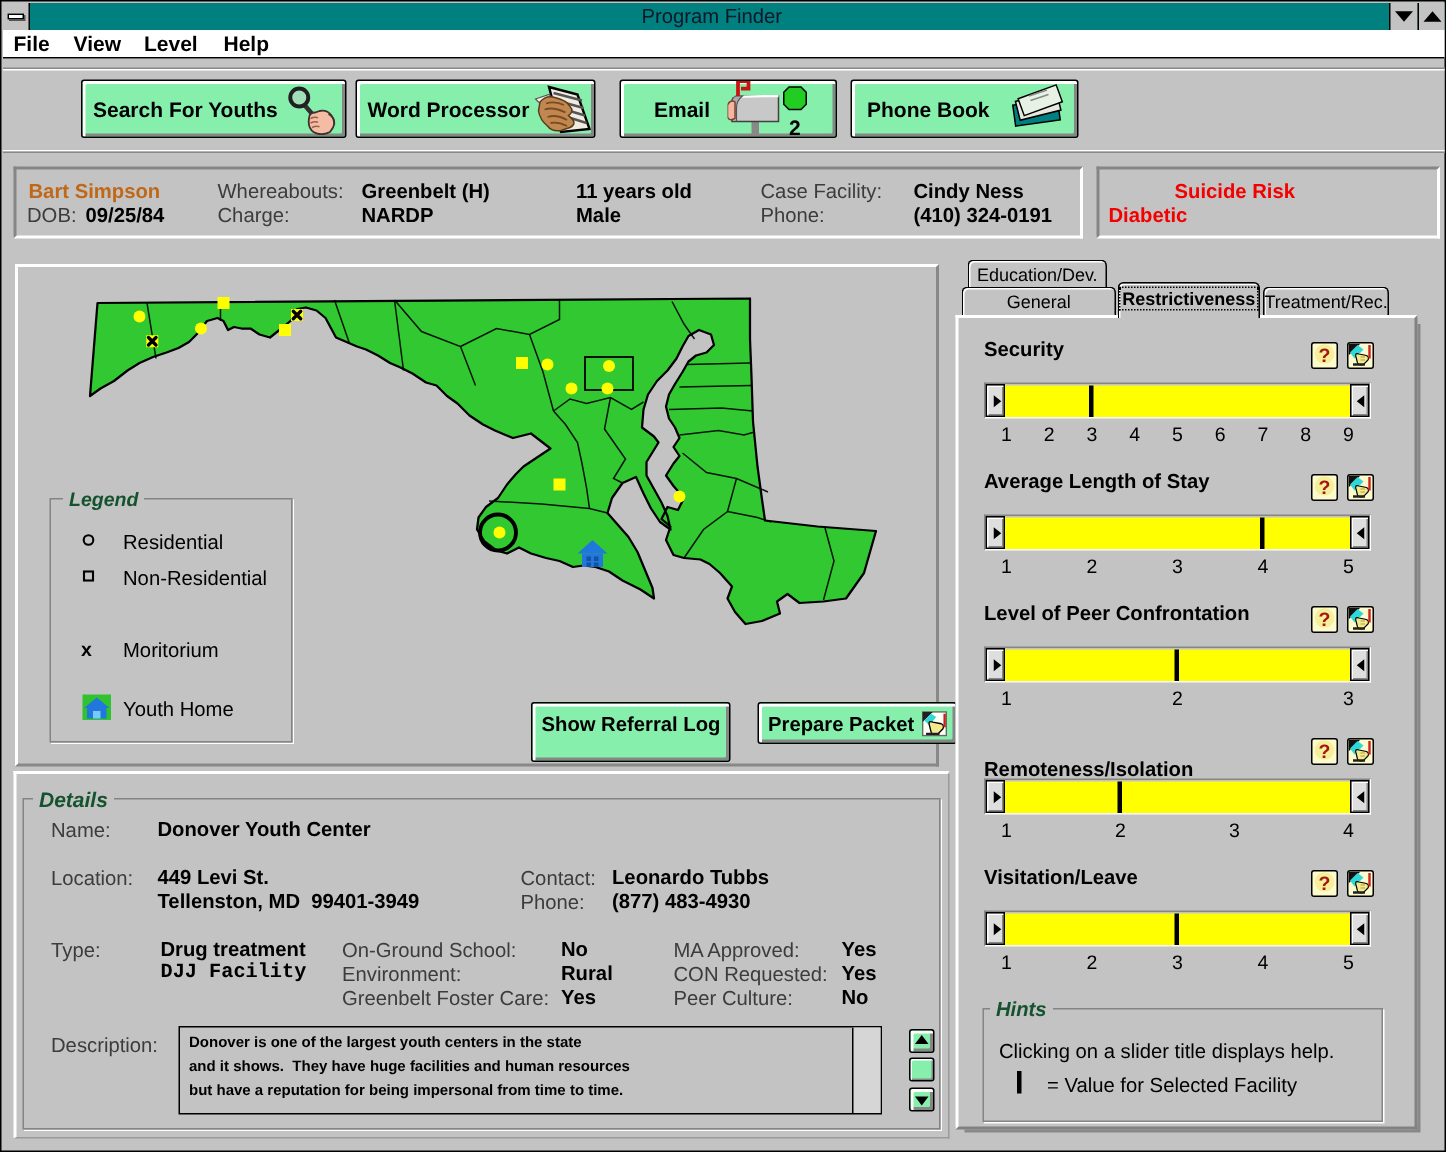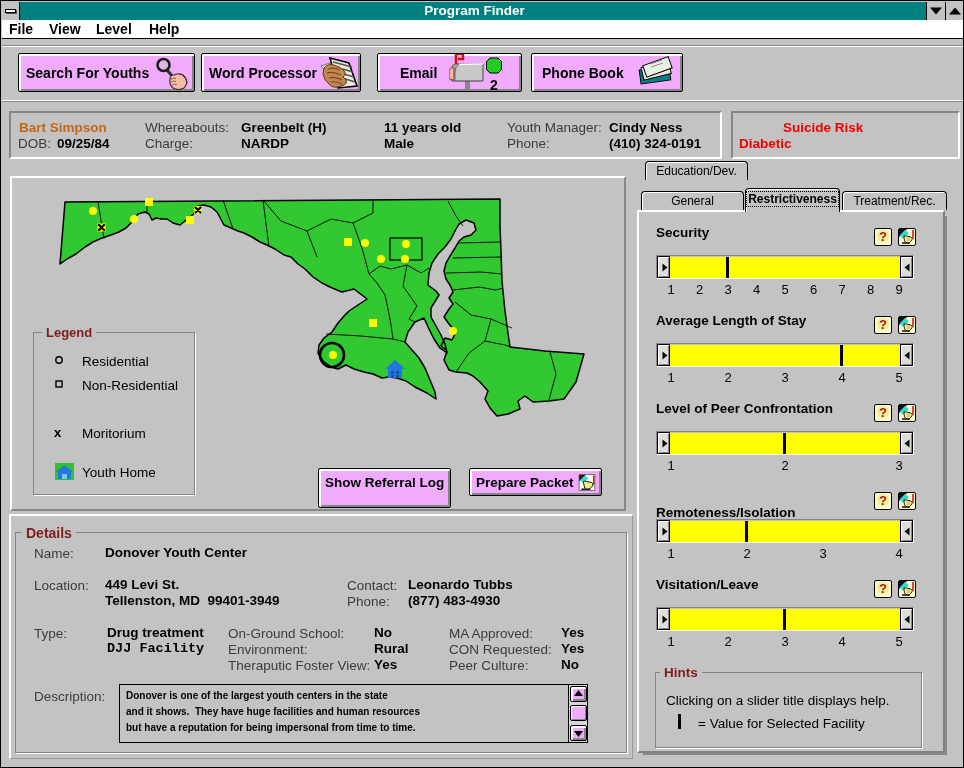--- a/index.html
+++ b/index.html
@@ -2,26 +2,26 @@
 <html><head>
 <meta charset="utf-8">
 <style>
 * { margin:0; padding:0; box-sizing:border-box; }
 html,body { width:964px; height:768px; overflow:hidden; }
 body { font-family:"Liberation Sans", sans-serif; background:#c3c3c3; position:relative; border:1px solid #000; }
 .abs { position:absolute; }
 .b { font-weight:bold; }
 .raised { border-top:2px solid #fff; border-left:2px solid #fff; border-right:2px solid #888; border-bottom:2px solid #888; }
 .sunken { border-top:2px solid #868686; border-left:2px solid #868686; border-right:2px solid #fff; border-bottom:2px solid #fff; }
-.btn { white-space:nowrap; background:#f0abfc; border:1px solid #000; border-radius:2px; box-shadow: inset 2px 2px 0 #fff, inset -2px -2px 0 #868686; }
+.btn { white-space:nowrap; background:#86efac; border:1px solid #000; border-radius:2px; box-shadow: inset 2px 2px 0 #fff, inset -2px -2px 0 #868686; margin-left: 36px; }
 .gbox { border:1px solid #848484; box-shadow:1px 1px 0 #fff; }
-.glabel { position:absolute; top:-8px; left:8px; background:#c3c3c3; padding:0 4px; font-weight:bold; font-size:14px; color:#7f1d1d; }
+.glabel { position:absolute; top:-8px; left:8px; background:#c3c3c3; padding:0 4px; font-weight:bold; font-size:14px; color:#14532d;font-style:italic; }
 
 #titlebar { left:1px; top:1px; width:962px; height:18px; background:#00807f; }
-#title-text { position:absolute; left:20px; width:905px; text-align:center; color:#ffffff; font-weight:bold; font-size:13.5px; line-height:18px; }
+#title-text { position:absolute; left:20px; width:905px; text-align:center; color:#0f172a; font-weight:normal; font-size:13.5px; line-height:18px; }
 #ctrlbox { left:1px; top:1px; width:18px; height:18px; background:#c3c3c3; border-right:1px solid #000; }
 #ctrlbox .bar { position:absolute; left:3px; top:7px; width:11px; height:4px; background:#fff; border:1px solid #000; box-shadow:1px 1px 0 #555; }
 .tbtn { top:1px; width:19px; height:18px; background:#c3c3c3; border-left:1px solid #000; }
 .tbtn .tri { position:absolute; left:50%; top:50%; transform:translate(-50%,-50%); width:0; height:0; }
 
 #menubar { left:1px; top:19px; width:962px; height:19px; background:#fff; border-bottom:1px solid #000; font-weight:bold; font-size:14px; }
 #menubar span { position:absolute; top:1px; }
 
 #toolbar { left:1px; top:44px; width:962px; height:57px; background:#c3c3c3; border-top:1px solid #888; border-bottom:1px solid #888; box-shadow: inset 0 1px 0 #fff, inset 0 -1px 0 #fff; }
 .toolbtn { position:absolute; top:52px; height:39px; font-weight:bold; font-size:14px; color:#000; }
@@ -110,21 +110,21 @@
 <div class="abs infopanel sunken" style="left:730px;top:110px;width:229px;height:48px;"></div>
 <span class="iv" style="left:18px;top:119px;color:#c06818;">Bart Simpson</span>
 <span class="il" style="left:17px;top:135px;">DOB:</span>
 <span class="iv" style="left:56px;top:135px;">09/25/84</span>
 <span class="il" style="left:144px;top:119px;">Whereabouts:</span>
 <span class="il" style="left:144px;top:135px;">Charge:</span>
 <span class="iv" style="left:240px;top:119px;">Greenbelt (H)</span>
 <span class="iv" style="left:240px;top:135px;">NARDP</span>
 <span class="iv" style="left:383px;top:119px;">11 years old</span>
 <span class="iv" style="left:383px;top:135px;">Male</span>
-<span class="il" style="left:506px;top:119px;">Youth Manager:</span>
+<span class="il" style="left:506px;top:119px;">Case Facility:</span>
 <span class="il" style="left:506px;top:135px;">Phone:</span>
 <span class="iv" style="left:608px;top:119px;">Cindy Ness</span>
 <span class="iv" style="left:608px;top:135px;">(410) 324-0191</span>
 <span class="iv" style="left:738px;top:119px;color:#f40000;margin-left:44px;">Suicide Risk</span>
 <span class="iv" style="left:738px;top:135px;color:#f40000;">Diabetic</span>
 
 <div class="abs raised" style="left:9px;top:175px;width:616px;height:335px;background:#c3c3c3;"></div>
 <svg class="abs" style="left:9px;top:175px;" width="616" height="335" viewBox="9 175 616 335">
 <g stroke="#000" stroke-width="1.5" fill="#31c831" stroke-linejoin="round">
 <path d="M64,201 L499,198
@@ -241,21 +241,21 @@
 <span class="abs iv" style="left:104px;top:592px;">Tellenston, MD&nbsp; 99401-3949</span>
 <span class="abs il" style="left:346px;top:577px;">Contact:</span>
 <span class="abs il" style="left:346px;top:593px;">Phone:</span>
 <span class="abs iv" style="left:407px;top:576px;">Leonardo Tubbs</span>
 <span class="abs iv" style="left:407px;top:592px;">(877) 483-4930</span>
 <span class="abs il" style="left:33px;top:625px;">Type:</span>
 <span class="abs iv" style="left:106px;top:624px;">Drug treatment</span>
 <span class="abs iv" style="left:106px;top:640px;font-family:Liberation Mono, monospace;">DJJ Facility</span>
 <span class="abs il" style="left:227px;top:625px;">On-Ground School:</span>
 <span class="abs il" style="left:227px;top:641px;">Environment:</span>
-<span class="abs il" style="left:227px;top:657px;">Theraputic Foster View:</span>
+<span class="abs il" style="left:227px;top:657px;">Greenbelt Foster Care:</span>
 <span class="abs iv" style="left:373px;top:624px;">No</span>
 <span class="abs iv" style="left:373px;top:640px;">Rural</span>
 <span class="abs iv" style="left:373px;top:656px;">Yes</span>
 <span class="abs il" style="left:448px;top:625px;">MA Approved:</span>
 <span class="abs il" style="left:448px;top:641px;">CON Requested:</span>
 <span class="abs il" style="left:448px;top:657px;">Peer Culture:</span>
 <span class="abs iv" style="left:560px;top:624px;">Yes</span>
 <span class="abs iv" style="left:560px;top:640px;">Yes</span>
 <span class="abs iv" style="left:560px;top:656px;">No</span>
 <span class="abs il" style="left:33px;top:688px;">Description:</span>
@@ -267,23 +267,23 @@
           <polygon points="7.5,3 12,9 3,9" fill="#000"></polygon>
         </svg></div>
 <div class="abs btn" style="left:1px;top:20px;width:17px;height:16px;box-shadow:inset 1px 1px 0 #fff, inset -1px -1px 0 #868686;"></div>
 <div class="abs btn" style="left:1px;bottom:1px;width:17px;height:16px;"><svg width="15" height="14" viewBox="0 0 15 14">
           <polygon points="7.5,11 12,5 3,5" fill="#000"></polygon>
         </svg></div>
 </div>
 </div>
 
 <div class="abs" style="left:636px;top:209px;width:308px;height:543px;background:#c3c3c3;border-top:2px solid #fff;border-left:2px solid #fff;border-right:2px solid #818181;border-bottom:2px solid #818181;box-shadow:4px 4px 0 -2px #888;"></div>
-<div class="abs tab" style="left:644px;top:160px;width:103px;height:19px;"><span>Education/Dev.</span></div>
+<div class="abs tab" style="left:644px;top:172px;width:93px;height:19px;"><span>Education/Dev.</span></div>
 <div class="abs tab" style="left:640px;top:190px;width:103px;height:19px;"><span>General</span></div>
-<div class="abs tab" style="left:841px;top:190px;width:105px;height:19px;"><span>Treatment/Rec.</span></div>
+<div class="abs tab" style="left:841px;top:190px;width:84px;height:19px;"><span>Treatment/Rec.</span></div>
 <div class="abs tab sel" style="left:744px;top:187px;width:95px;height:24px;"><span class="b" style="border:1px dotted #000;padding:0 1px;">Restrictiveness</span></div>
 
 <span class="abs b" style="left:655px;top:224px;font-size:13.5px;white-space:nowrap;">Security</span>
 <div class="abs qbtn" style="left:873px;top:227px;"><svg width="16" height="16" viewBox="0 0 16 16">
       <circle cx="8" cy="7" r="6.5" fill="#f6ef9a"></circle>
       <text x="8" y="12" text-anchor="middle" font-size="13" font-weight="bold" fill="#a51515" font-family="Liberation Sans">?</text>
     </svg></div>
 <div class="abs qbtn" style="left:897px;top:227px;"><svg width="16" height="16" viewBox="0 0 16 16">
       <polygon points="0,0 8,0 0,8" fill="#101010"></polygon>
       <polygon points="1,6 6,1 10,4 4,10" fill="#2fd8d8"></polygon>

